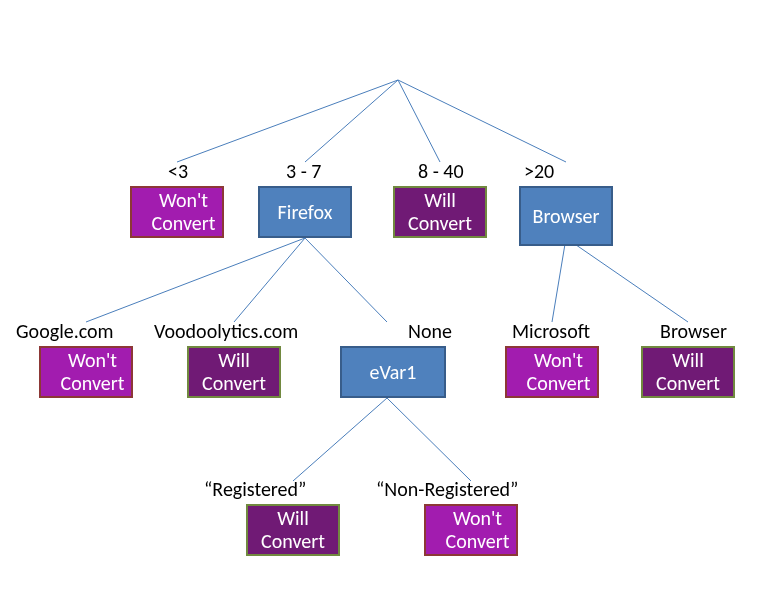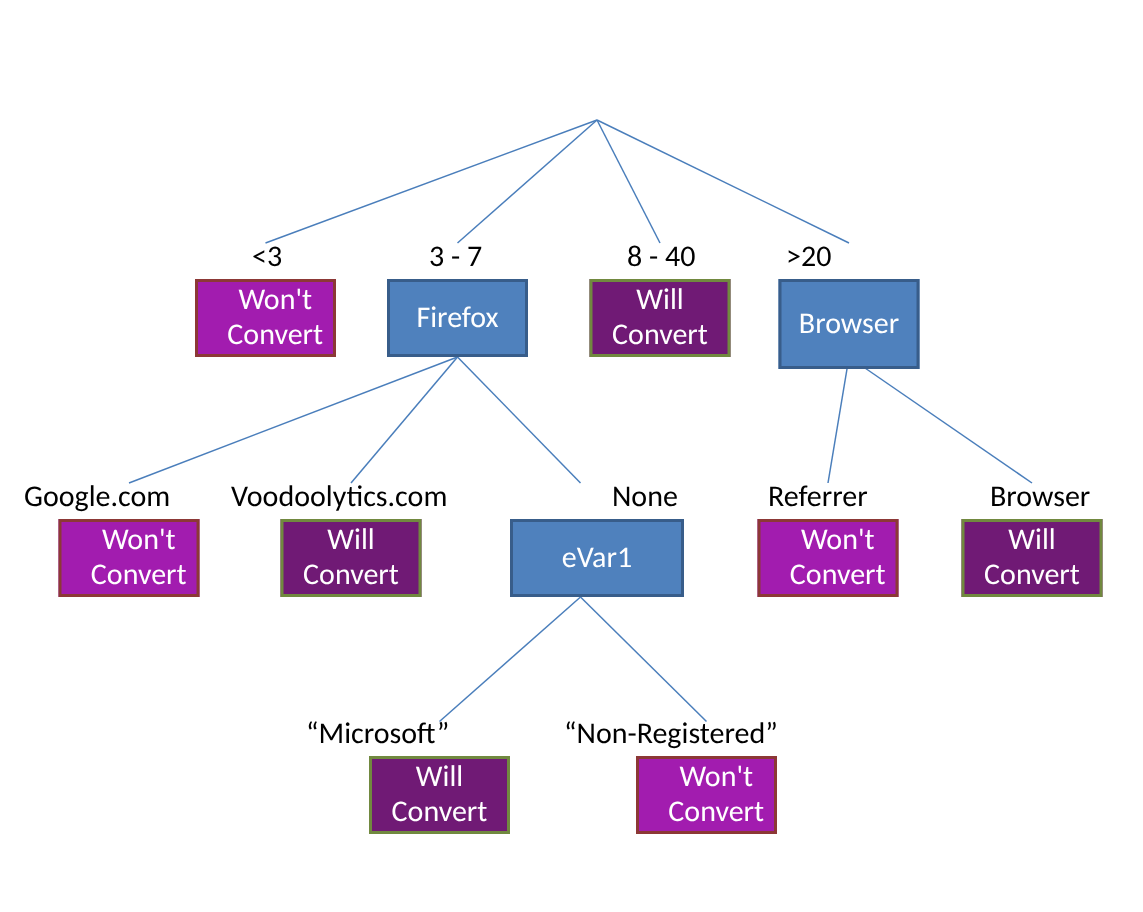--- a/index.html
+++ b/index.html
@@ -88,41 +88,41 @@
     <span>Will<br>Convert</span>
   </div>
   <div class="node blue" style="left:519px; top:186px; width:94px; height:60px;">
     <span>Browser</span>
   </div>
 
   <div class="label" style="left:154px; top:320px;">Voodoolytics.com</div>
   <div class="label" style="left:16px;  top:320px;">Google.com</div>
   <div class="label" style="left:364px; top:320px;margin-left:44px;">None</div>
 
-  <div class="label" style="left:512px; top:320px;">Referrer</div>
+  <div class="label" style="left:512px; top:320px;">Microsoft</div>
   <div class="label" style="left:660px; top:320px;">Browser</div>
 
   <div class="node red" style="left:39px; top:346px; width:94px; height:52px;">
     <span>Won't<br>Convert</span>
   </div>
   <div class="node green" style="left:187px; top:346px; width:94px; height:52px;">
     <span>Will<br>Convert</span>
   </div>
-  <div class="node blue" style="left:340px; top:346px; width:116px; height:52px;">
+  <div class="node blue" style="left:340px; top:346px; width:106px; height:52px;">
     <span>eVar1</span>
   </div>
 
   <div class="node red" style="left:505px; top:346px; width:94px; height:52px;">
     <span>Won't<br>Convert</span>
   </div>
   <div class="node green" style="left:641px; top:346px; width:94px; height:52px;">
     <span>Will<br>Convert</span>
   </div>
 
-  <div class="label" style="left:204px; top:478px;">“Microsoft”</div>
+  <div class="label" style="left:204px; top:478px;">“Registered”</div>
   <div class="label" style="left:376px; top:478px;">“Non-Registered”</div>
 
   <div class="node green" style="left:246px; top:504px; width:94px; height:52px;">
     <span>Will<br>Convert</span>
   </div>
   <div class="node red" style="left:424px; top:504px; width:94px; height:52px;">
     <span>Won't<br>Convert</span>
   </div>
 
 </div>

